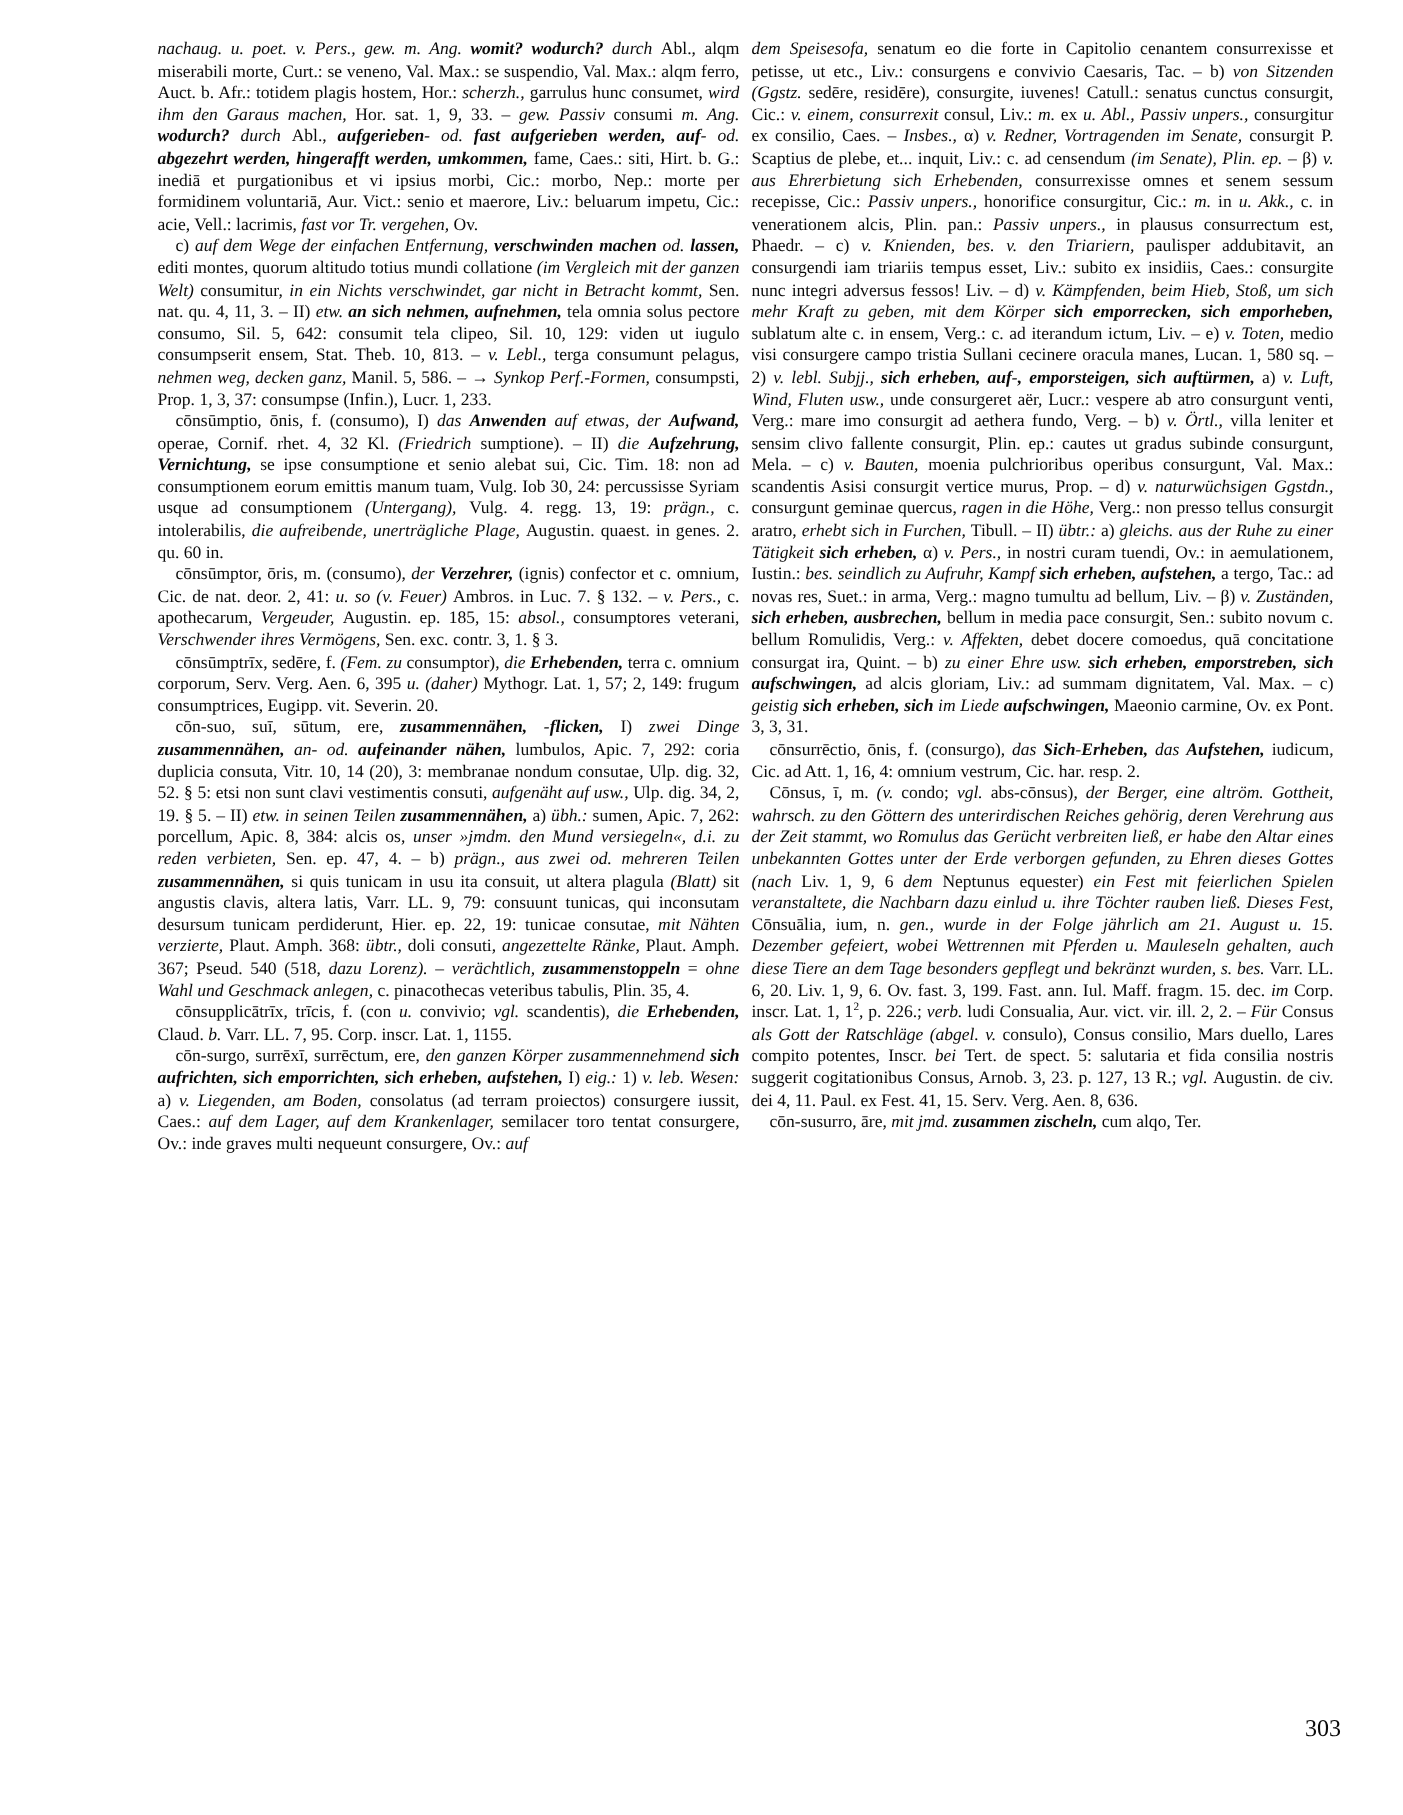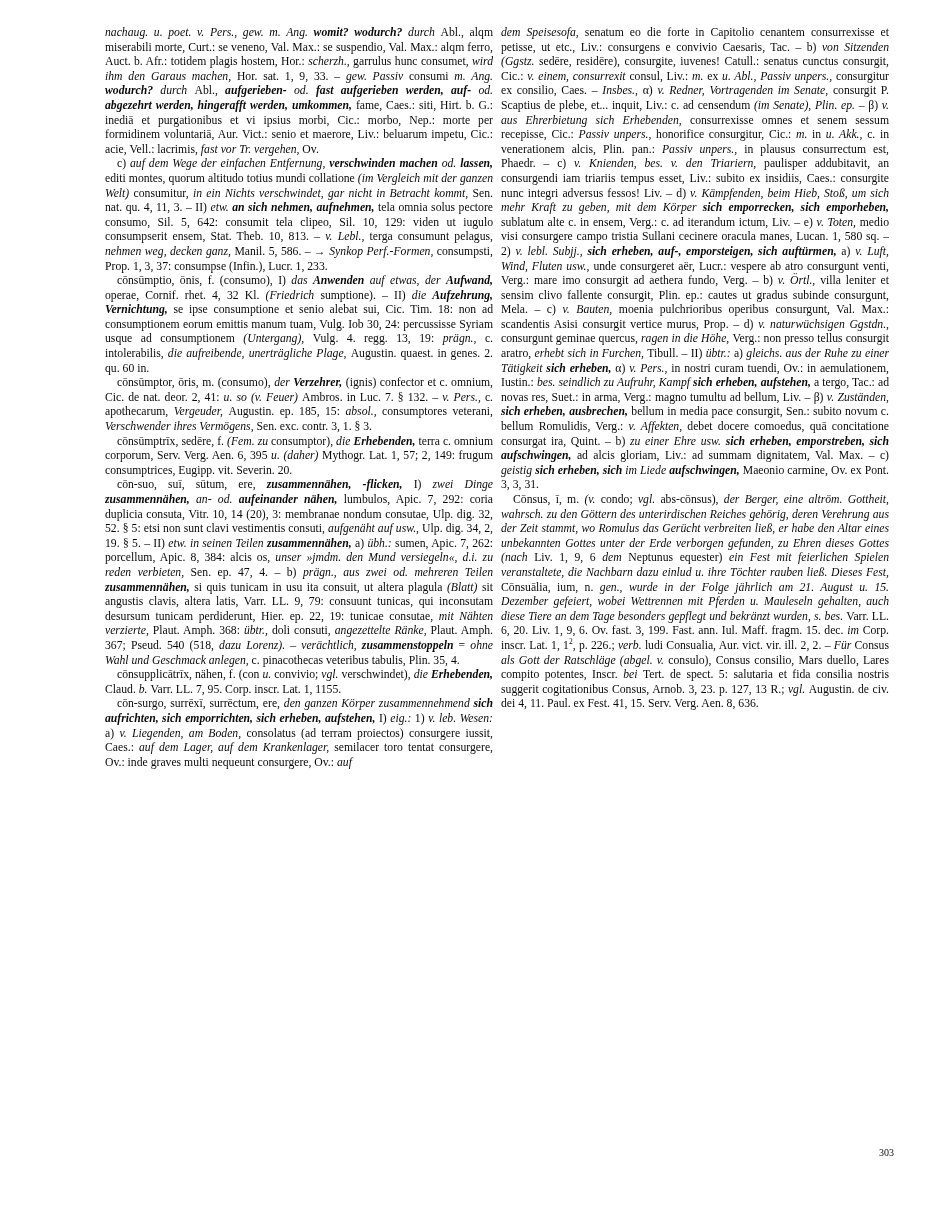--- a/index.html
+++ b/index.html
@@ -39,40 +39,42 @@
     text-indent: 0;
   }
   .it { font-style: italic; }
   .bd { font-weight: normal; }
   .bi { font-weight: bold; font-style: italic; }
   .sup { vertical-align: super; font-size: 7.5px; line-height: 0; }
   .page-number {
     position: absolute;
     right: 41px;
     top: 1146px;
-    font-size: 10px;
+    font-size: 16px;
     line-height: 14px;
     color: #0a0a0a;
     font-family: Liberation Serif, serif;
   }
 </style>
 </head>
 <body>
 
 <div class="page">
   <div class="columns">
     <div class="column">
         <p class="para noindent"><span class="it">nachaug. u. poet. v. Pers., gew. m. Ang. </span><span class="bi">womit? wodurch? </span><span class="it">durch </span><span>Abl., alqm miserabili morte, Curt.: se veneno, Val. Max.: se suspendio, Val. Max.: alqm ferro, Auct. b. Afr.: totidem plagis hostem, Hor.: </span><span class="it">scherzh., </span><span>garrulus hunc consumet, </span><span class="it">wird ihm den Garaus machen, </span><span>Hor. sat. 1, 9, 33. – </span><span class="it">gew. Passiv </span><span>consumi </span><span class="it">m. Ang. </span><span class="bi">wodurch? </span><span class="it">durch </span><span>Abl., </span><span class="bi">aufgerieben- </span><span class="it">od. </span><span class="bi">fast aufgerieben werden, auf- </span><span class="it">od. </span><span class="bi">abgezehrt werden, hingerafft werden, umkommen, </span><span>fame, Caes.: siti, Hirt. b. G.: inediā et purgationibus et vi ipsius morbi, Cic.: morbo, Nep.: morte per formidinem voluntariā, Aur. Vict.: senio et maerore, Liv.: beluarum impetu, Cic.: acie, Vell.: lacrimis, </span><span class="it">fast vor Tr. vergehen, </span><span>Ov.</span></p>
         <p class="para"><span>c) </span><span class="it">auf dem Wege der einfachen Entfernung, </span><span class="bi">verschwinden machen </span><span class="it">od. </span><span class="bi">lassen, </span><span>editi montes, quorum altitudo totius mundi collatione </span><span class="it">(im Vergleich mit der ganzen Welt) </span><span>consumitur, </span><span class="it">in ein Nichts verschwindet, gar nicht in Betracht kommt, </span><span>Sen. nat. qu. 4, 11, 3. – II) </span><span class="it">etw. </span><span class="bi">an sich nehmen, aufnehmen, </span><span>tela omnia solus pectore consumo, Sil. 5, 642: consumit tela clipeo, Sil. 10, 129: viden ut iugulo consumpserit ensem, Stat. Theb. 10, 813. – </span><span class="it">v. Lebl., </span><span>terga consumunt pelagus, </span><span class="it">nehmen weg, decken ganz, </span><span>Manil. 5, 586. – → </span><span class="it">Synkop Perf.-Formen, </span><span>consumpsti, Prop. 1, 3, 37: consumpse (Infin.), Lucr. 1, 233.</span></p>
         <p class="para"><span class="bd">cōnsūmptio</span><span>, ōnis, f. (consumo), I) </span><span class="it">das </span><span class="bi">Anwenden </span><span class="it">auf etwas, der </span><span class="bi">Aufwand, </span><span>operae, Cornif. rhet. 4, 32 Kl. </span><span class="it">(Friedrich </span><span>sumptione). – II) </span><span class="it">die </span><span class="bi">Aufzehrung, Vernichtung, </span><span>se ipse consumptione et senio alebat sui, Cic. Tim. 18: non ad consumptionem eorum emittis manum tuam, Vulg. Iob 30, 24: percussisse Syriam usque ad consumptionem </span><span class="it">(Untergang), </span><span>Vulg. 4. regg. 13, 19: </span><span class="it">prägn., </span><span>c. intolerabilis, </span><span class="it">die aufreibende, unerträgliche Plage, </span><span>Augustin. quaest. in genes. 2. qu. 60 in.</span></p>
         <p class="para"><span class="bd">cōnsūmptor</span><span>, ōris, m. (consumo), </span><span class="it">der </span><span class="bi">Verzehrer, </span><span>(ignis) confector et c. omnium, Cic. de nat. deor. 2, 41: </span><span class="it">u. so (v. Feuer) </span><span>Ambros. in Luc. 7. § 132. – </span><span class="it">v. Pers., </span><span>c. apothecarum, </span><span class="it">Vergeuder, </span><span>Augustin. ep. 185, 15: </span><span class="it">absol., </span><span>consumptores veterani, </span><span class="it">Verschwender ihres Vermögens, </span><span>Sen. exc. contr. 3, 1. § 3.</span></p>
         <p class="para"><span class="bd">cōnsūmptrīx</span><span>, sedēre, f. </span><span class="it">(Fem. zu </span><span>consumptor), </span><span class="it">die </span><span class="bi">Erhebenden, </span><span>terra c. omnium corporum, Serv. Verg. Aen. 6, 395 </span><span class="it">u. (daher) </span><span>Mythogr. Lat. 1, 57; 2, 149: frugum consumptrices, Eugipp. vit. Severin. 20.</span></p>
         <p class="para"><span class="bd">cōn-suo</span><span>, suī, sūtum, ere, </span><span class="bi">zusammennähen, -flicken, </span><span>I) </span><span class="it">zwei Dinge </span><span class="bi">zusammennähen, </span><span class="it">an- od. </span><span class="bi">aufeinander nähen, </span><span>lumbulos, Apic. 7, 292: coria duplicia consuta, Vitr. 10, 14 (20), 3: membranae nondum consutae, Ulp. dig. 32, 52. § 5: etsi non sunt clavi vestimentis consuti, </span><span class="it">aufgenäht auf usw., </span><span>Ulp. dig. 34, 2, 19. § 5. – II) </span><span class="it">etw. in seinen Teilen </span><span class="bi">zusammennähen, </span><span>a) </span><span class="it">übh.: </span><span>sumen, Apic. 7, 262: porcellum, Apic. 8, 384: alcis os, </span><span class="it">unser »jmdm. den Mund versiegeln«, d.i. zu reden verbieten, </span><span>Sen. ep. 47, 4. – b) </span><span class="it">prägn., aus zwei od. mehreren Teilen </span><span class="bi">zusammennähen, </span><span>si quis tunicam in usu ita consuit, ut altera plagula </span><span class="it">(Blatt) </span><span>sit angustis clavis, altera latis, Varr. LL. 9, 79: consuunt tunicas, qui inconsutam desursum tunicam perdiderunt, Hier. ep. 22, 19: tunicae consutae, </span><span class="it">mit Nähten verzierte, </span><span>Plaut. Amph. 368: </span><span class="it">übtr., </span><span>doli consuti, </span><span class="it">angezettelte Ränke, </span><span>Plaut. Amph. 367; Pseud. 540 (518, </span><span class="it">dazu Lorenz). </span><span>– </span><span class="it">verächtlich, </span><span class="bi">zusammenstoppeln </span><span>= </span><span class="it">ohne Wahl und Geschmack anlegen, </span><span>c. pinacothecas veteribus tabulis, Plin. 35, 4.</span></p>
-        <p class="para"><span class="bd">cōnsupplicātrīx</span><span>, nähen, f. (con </span><span class="it">u. </span><span>convivio; </span><span class="it">vgl. </span><span>verschwindet), </span><span class="it">die </span><span class="bi">Erhebenden, </span><span>Claud. </span><span class="it">b. </span><span>Varr. LL. 7, 95. Corp. inscr. Lat. 1, 1155.</span></p>
+        <p class="para"><span class="bd">cōnsupplicātrīx</span><span>, trīcis, f. (con </span><span class="it">u. </span><span>convivio; </span><span class="it">vgl. </span><span>scandentis), </span><span class="it">die </span><span class="bi">Erhebenden, </span><span>Claud. </span><span class="it">b. </span><span>Varr. LL. 7, 95. Corp. inscr. Lat. 1, 1155.</span></p>
         <p class="para"><span class="bd">cōn-surgo</span><span>, surrēxī, surrēctum, ere, </span><span class="it">den ganzen Körper zusammennehmend </span><span class="bi">sich aufrichten, sich emporrichten, sich erheben, aufstehen, </span><span>I) </span><span class="it">eig.: </span><span>1) </span><span class="it">v. leb. Wesen: </span><span>a) </span><span class="it">v. Liegenden, am Boden, </span><span>consolatus (ad terram proiectos) consurgere iussit, Caes.: </span><span class="it">auf dem Lager, auf dem Krankenlager, </span><span>semilacer toro tentat consurgere, Ov.: inde graves multi nequeunt consurgere, Ov.: </span><span class="it">auf</span></p>
       </div>
     <div class="column">
         <p class="para noindent"><span class="it">dem Speisesofa, </span><span>senatum eo die forte in Capitolio cenantem consurrexisse et petisse, ut etc., Liv.: consurgens e convivio Caesaris, Tac. – b) </span><span class="it">von Sitzenden (Ggstz. </span><span>sedēre, residēre), consurgite, iuvenes! Catull.: senatus cunctus consurgit, Cic.: </span><span class="it">v. einem, consurrexit </span><span>consul, Liv.: </span><span class="it">m. </span><span>ex </span><span class="it">u. Abl., Passiv unpers., </span><span>consurgitur ex consilio, Caes. – </span><span class="it">Insbes., </span><span>α) </span><span class="it">v. Redner, Vortragenden im Senate, </span><span>consurgit P. Scaptius de plebe, et... inquit, Liv.: c. ad censendum </span><span class="it">(im Senate), Plin. ep. </span><span>– β) </span><span class="it">v. aus Ehrerbietung sich Erhebenden, </span><span>consurrexisse omnes et senem sessum recepisse, Cic.: </span><span class="it">Passiv unpers., </span><span>honorifice consurgitur, Cic.: </span><span class="it">m. </span><span>in </span><span class="it">u. Akk., </span><span>c. in venerationem alcis, Plin. pan.: </span><span class="it">Passiv unpers., </span><span>in plausus consurrectum est, Phaedr. – c) </span><span class="it">v. Knienden, bes. v. den Triariern, </span><span>paulisper addubitavit, an consurgendi iam triariis tempus esset, Liv.: subito ex insidiis, Caes.: consurgite nunc integri adversus fessos! Liv. – d) </span><span class="it">v. Kämpfenden, beim Hieb, Stoß, um sich mehr Kraft zu geben, mit dem Körper </span><span class="bi">sich emporrecken, sich emporheben, </span><span>sublatum alte c. in ensem, Verg.: c. ad iterandum ictum, Liv. – e) </span><span class="it">v. Toten, </span><span>medio visi consurgere campo tristia Sullani cecinere oracula manes, Lucan. 1, 580 sq. – 2) </span><span class="it">v. lebl. Subjj., </span><span class="bi">sich erheben, auf-, emporsteigen, sich auftürmen, </span><span>a) </span><span class="it">v. Luft, Wind, Fluten usw., </span><span>unde consurgeret aër, Lucr.: vespere ab atro consurgunt venti, Verg.: mare imo consurgit ad aethera fundo, Verg. – b) </span><span class="it">v. Örtl., </span><span>villa leniter et sensim clivo fallente consurgit, Plin. ep.: cautes ut gradus subinde consurgunt, Mela. – c) </span><span class="it">v. Bauten, </span><span>moenia pulchrioribus operibus consurgunt, Val. Max.: scandentis Asisi consurgit vertice murus, Prop. – d) </span><span class="it">v. naturwüchsigen Ggstdn., </span><span>consurgunt geminae quercus, </span><span class="it">ragen in die Höhe, </span><span>Verg.: non presso tellus consurgit aratro, </span><span class="it">erhebt sich in Furchen, </span><span>Tibull. – II) </span><span class="it">übtr.: </span><span>a) </span><span class="it">gleichs. aus der Ruhe zu einer Tätigkeit </span><span class="bi">sich erheben, </span><span>α) </span><span class="it">v. Pers., </span><span>in nostri curam tuendi, Ov.: in aemulationem, Iustin.: </span><span class="it">bes. seindlich zu Aufruhr, Kampf </span><span class="bi">sich erheben, aufstehen, </span><span>a tergo, Tac.: ad novas res, Suet.: in arma, Verg.: magno tumultu ad bellum, Liv. – β) </span><span class="it">v. Zuständen, </span><span class="bi">sich erheben, ausbrechen, </span><span>bellum in media pace consurgit, Sen.: subito novum c. bellum Romulidis, Verg.: </span><span class="it">v. Affekten, </span><span>debet docere comoedus, quā concitatione consurgat ira, Quint. – b) </span><span class="it">zu einer Ehre usw. </span><span class="bi">sich erheben, emporstreben, sich aufschwingen, </span><span>ad alcis gloriam, Liv.: ad summam dignitatem, Val. Max. – c) </span><span class="it">geistig </span><span class="bi">sich erheben, sich </span><span class="it">im Liede </span><span class="bi">aufschwingen, </span><span>Maeonio carmine, Ov. ex Pont. 3, 3, 31.</span></p>
+        <p class="para"><span class="bd">cōnsurrēctio</span><span>, ōnis, f. (consurgo), </span><span class="it">das </span><span class="bi">Sich-Erheben, </span><span class="it">das </span><span class="bi">Aufstehen, </span><span>iudicum, Cic. ad Att. 1, 16, 4: omnium vestrum, Cic. har. resp. 2.</span></p>
         <p class="para"><span class="bd">Cōnsus</span><span>, ī, m. </span><span class="it">(v. </span><span>condo; </span><span class="it">vgl. </span><span>abs-cōnsus), </span><span class="it">der Berger, eine altröm. Gottheit, wahrsch. zu den Göttern des unterirdischen Reiches gehörig, deren Verehrung aus der Zeit stammt, wo Romulus das Gerücht verbreiten ließ, er habe den Altar eines unbekannten Gottes unter der Erde verborgen gefunden, zu Ehren dieses Gottes (nach </span><span>Liv. 1, 9, 6 </span><span class="it">dem </span><span>Neptunus equester) </span><span class="it">ein Fest mit feierlichen Spielen veranstaltete, die Nachbarn dazu einlud u. ihre Töchter rauben ließ. Dieses Fest, </span><span class="bd">Cōnsuālia</span><span>, ium, n. </span><span class="it">gen., wurde in der Folge jährlich am 21. August u. 15. Dezember gefeiert, wobei Wettrennen mit Pferden u. Mauleseln gehalten, auch diese Tiere an dem Tage besonders gepflegt und bekränzt wurden, s. bes. </span><span>Varr. LL. 6, 20. Liv. 1, 9, 6. Ov. fast. 3, 199. Fast. ann. Iul. Maff. fragm. 15. dec. </span><span class="it">im </span><span>Corp. inscr. Lat. 1, 1</span><span class="sup">2</span><span>, p. 226.; </span><span class="it">verb. </span><span>ludi Consualia, Aur. vict. vir. ill. 2, 2. – </span><span class="it">Für </span><span>Consus </span><span class="it">als Gott der Ratschläge (abgel. v. </span><span>consulo), Consus consilio, Mars duello, Lares compito potentes, Inscr. </span><span class="it">bei </span><span>Tert. de spect. 5: salutaria et fida consilia nostris suggerit cogitationibus Consus, Arnob. 3, 23. p. 127, 13 R.; </span><span class="it">vgl. </span><span>Augustin. de civ. dei 4, 11. Paul. ex Fest. 41, 15. Serv. Verg. Aen. 8, 636.</span></p>
+        <p class="para"><span class="bd">cōn-susurro</span><span>, āre, </span><span class="it">mit jmd. </span><span class="bi">zusammen zischeln, </span><span>cum alqo, Ter.</span></p>
       </div>
   </div>
   <div class="page-number">303</div>
 </div>
 
 </body></html>

